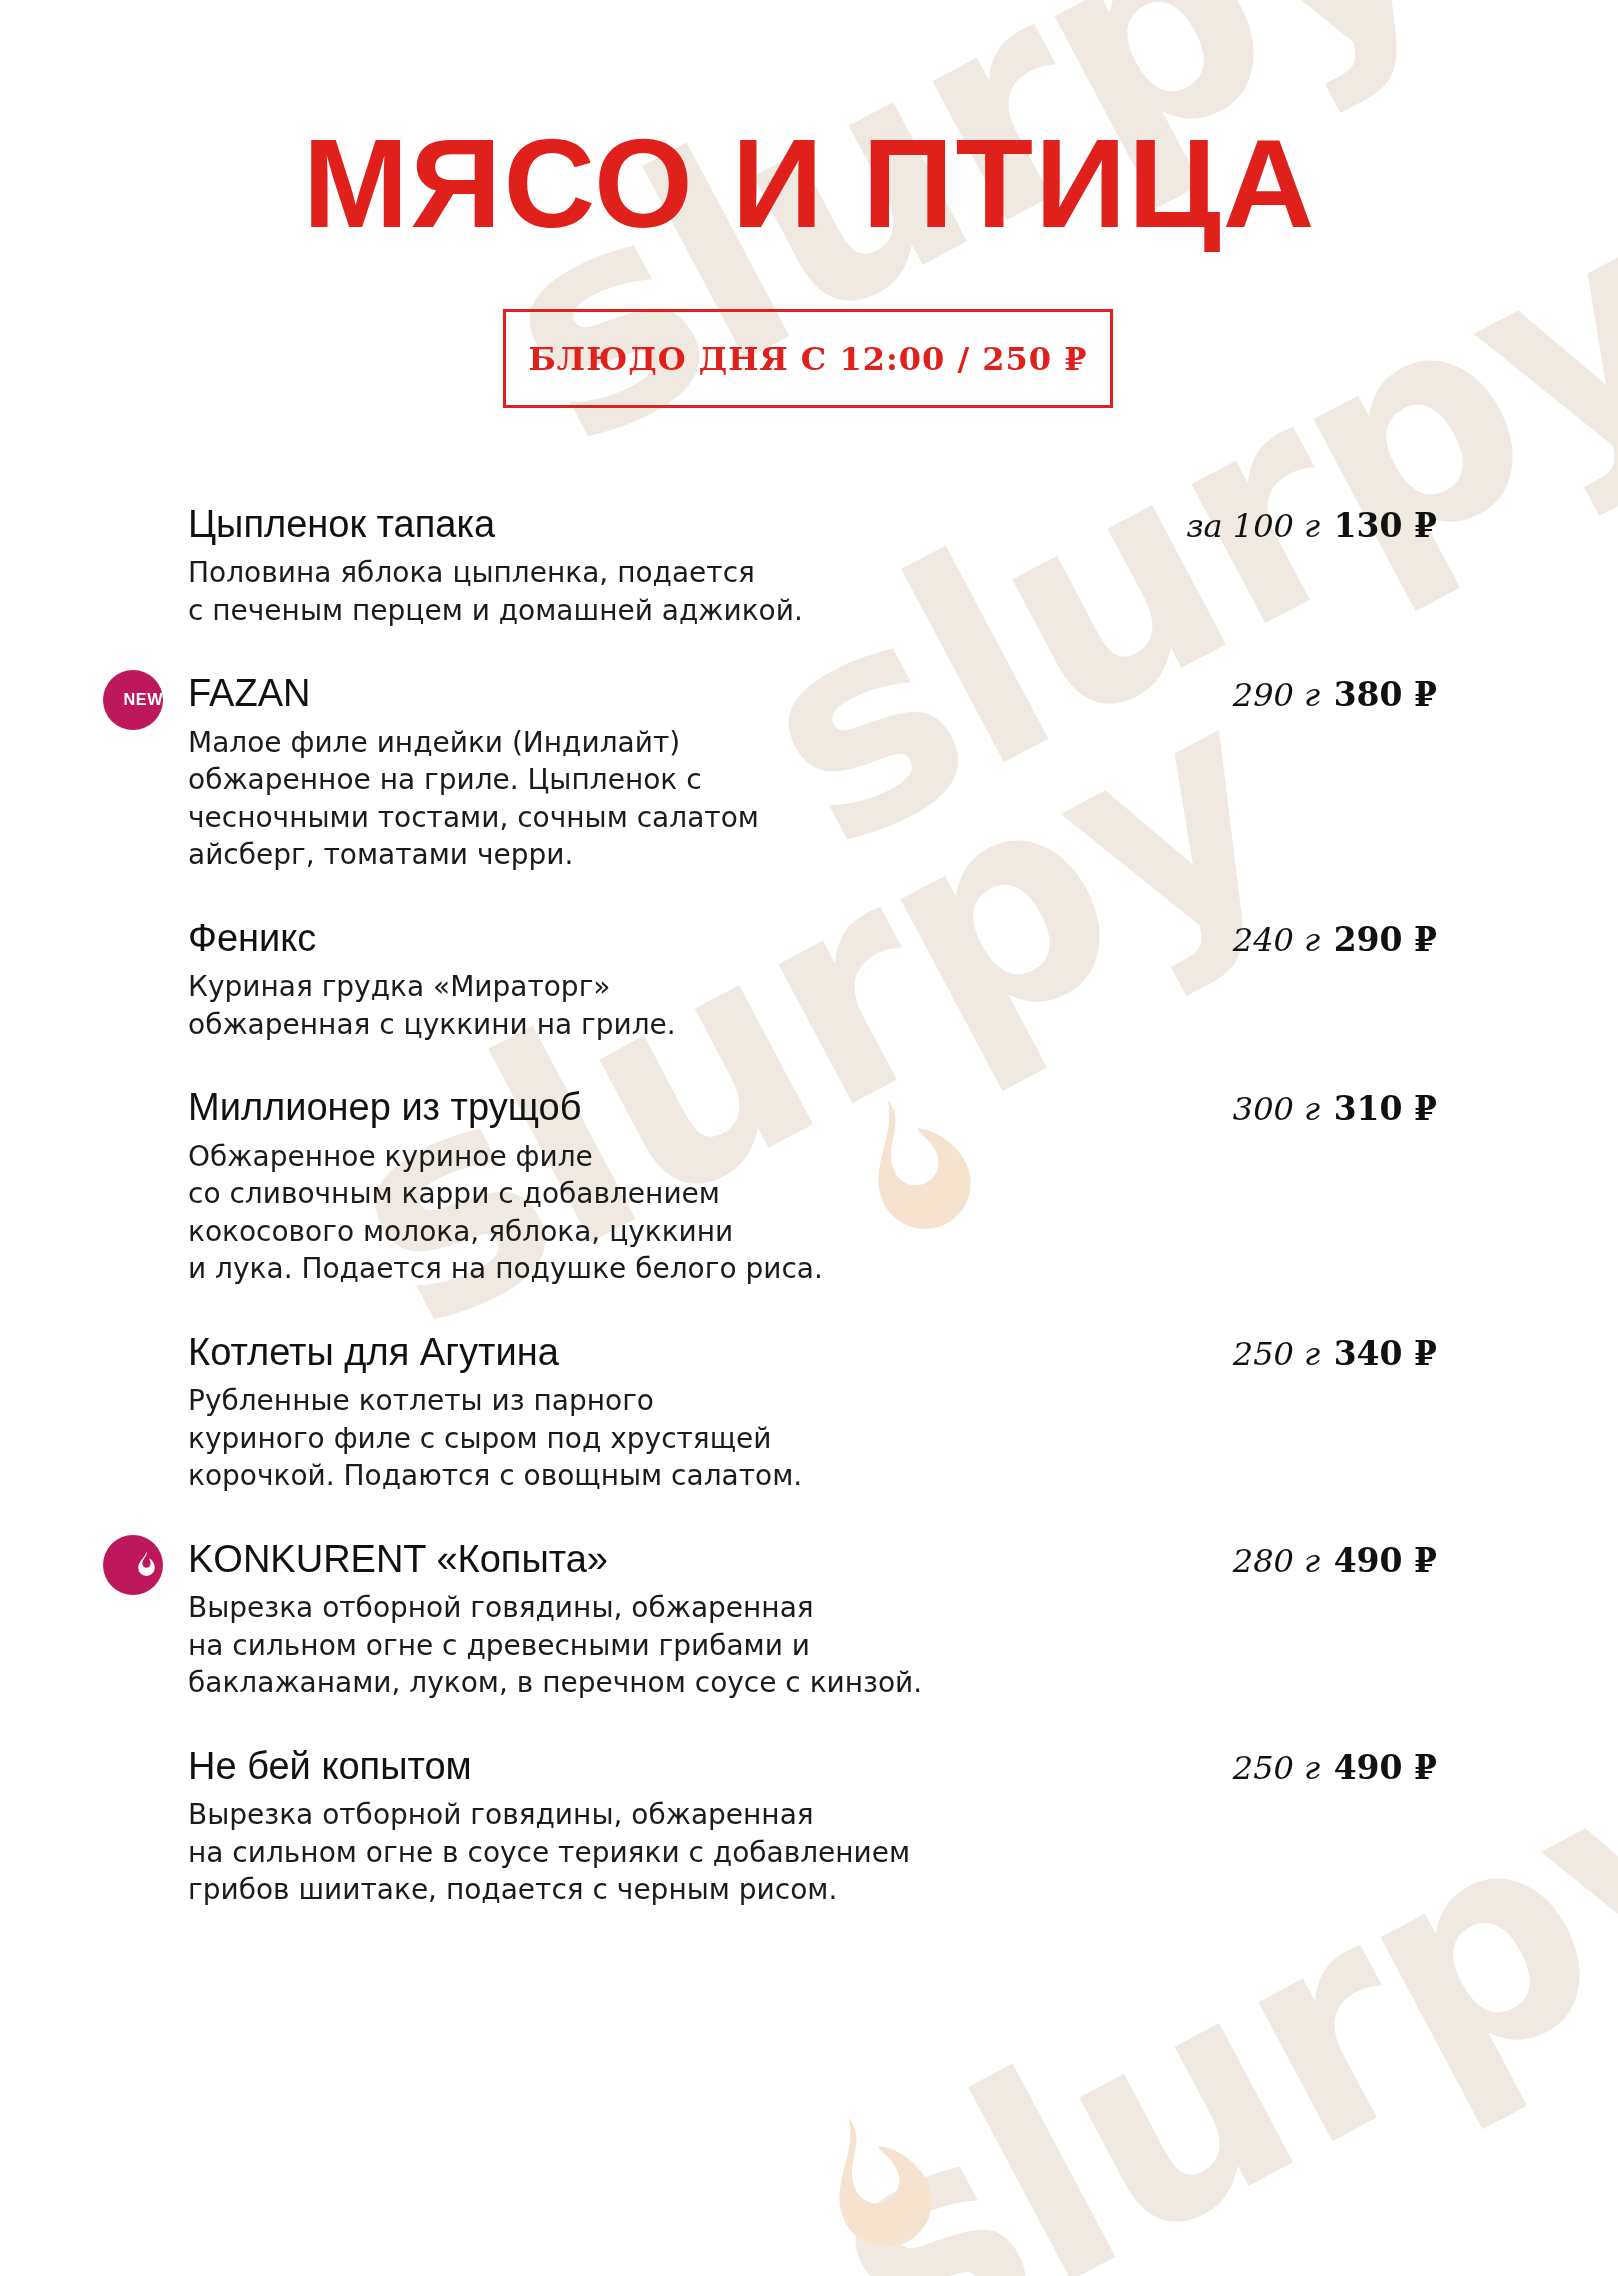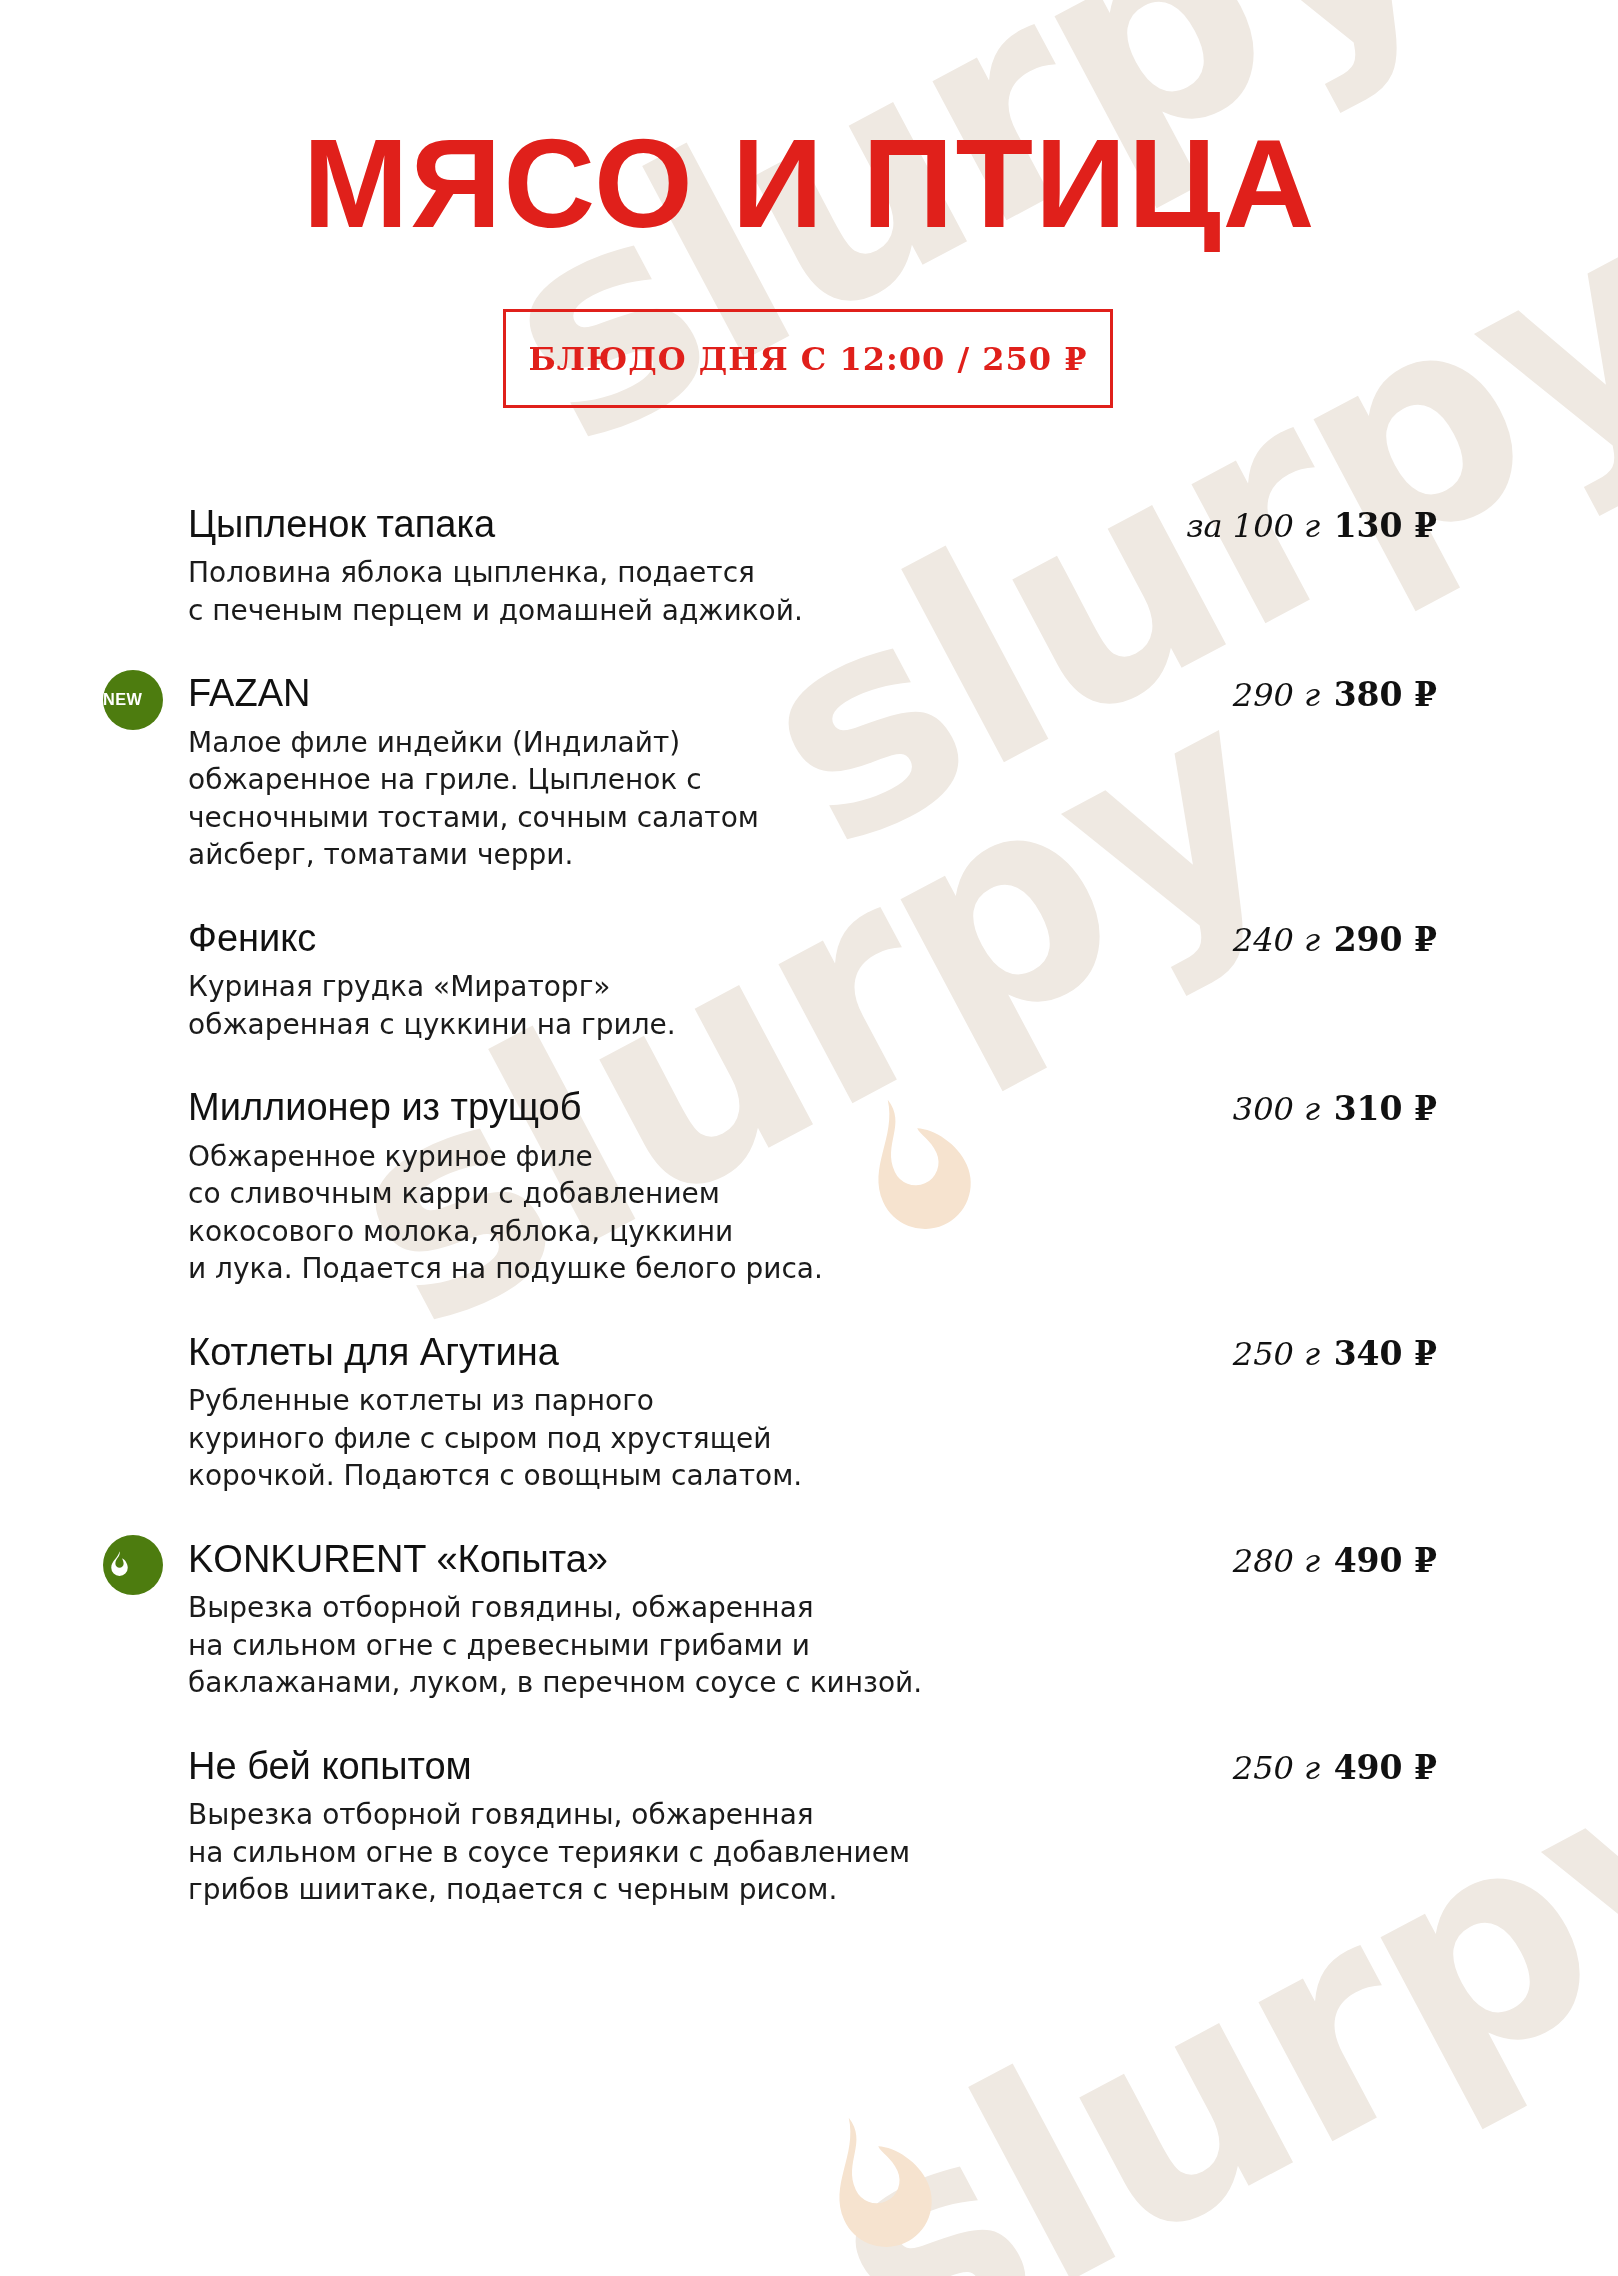--- a/index.html
+++ b/index.html
@@ -143,24 +143,24 @@
   }
 
   
   .badge {
     position: absolute;
     left: -85px;
     top: -3.8px;
     width: 60px;
     height: 60px;
     border-radius: 50%;
-    background: #4d7c0f;
+    background: #be185d;
     display: flex;
     align-items: center;
-    justify-content: flex-start;
+    justify-content: flex-end;
   }
   .badge-new span {
     font-family: "Liberation Sans", sans-serif;
     font-weight: 700;
     font-size: 16.3px;
     color: #fff;
     letter-spacing: 0.5px;
   }
   .badge-hot svg { width: 33px; height: 38px; display: block; }
 </style>

